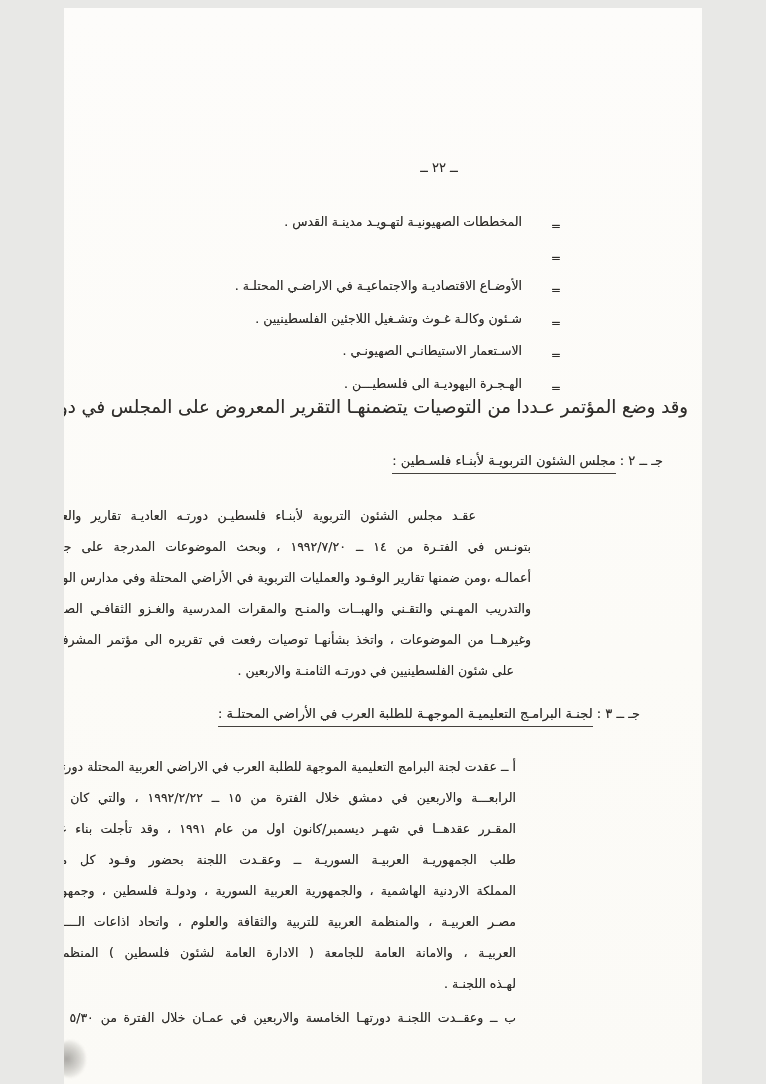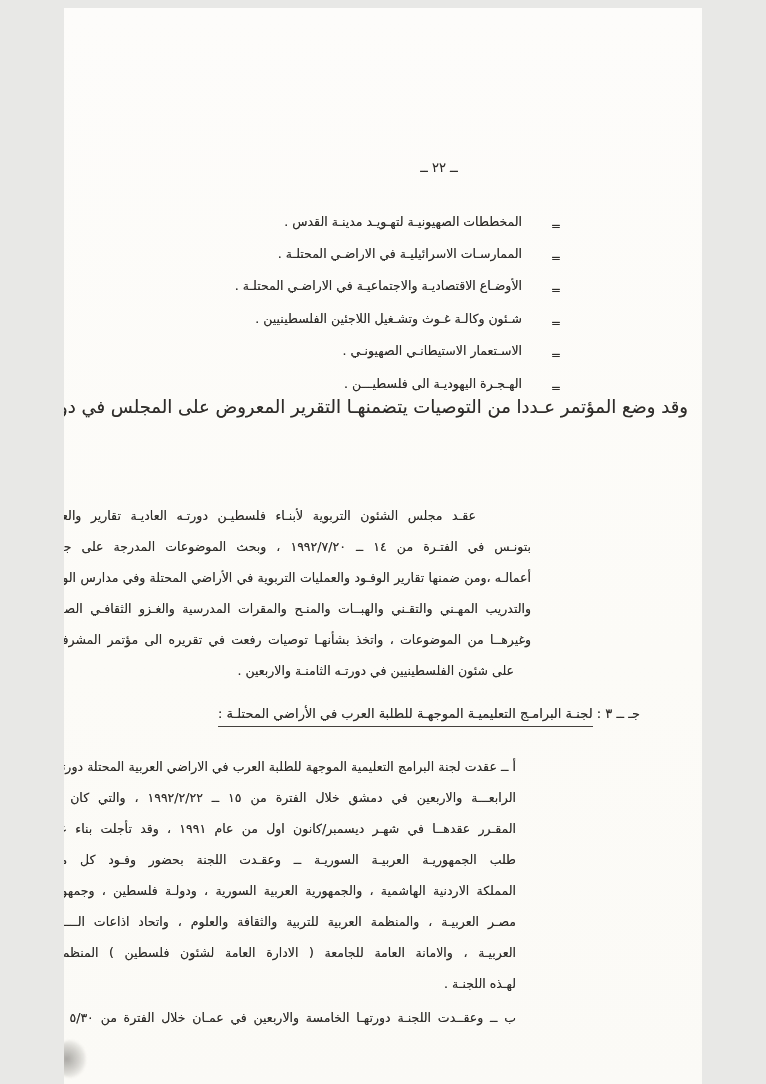--- a/index.html
+++ b/index.html
@@ -96,21 +96,20 @@
 
   <div class="abs page-number">ــ ٢٢ ــ</div>
 
   <div class="abs topics">
     <div class="topic-row">
       <span class="topic-dash">ــ</span>
       <span class="topic-text">المخططات الصهيونيـة لتهـويـد مدينـة القدس .</span>
     </div>
     <div class="topic-row">
       <span class="topic-dash">ــ</span>
-      <span class="topic-text">الممارسـات الاسرائيليـة في الاراضـي المحتلـة .</span>
     </div>
     <div class="topic-row">
       <span class="topic-dash">ــ</span>
       <span class="topic-text">الأوضـاع الاقتصاديـة والاجتماعيـة في الاراضـي المحتلـة .</span>
     </div>
     <div class="topic-row">
       <span class="topic-dash">ــ</span>
       <span class="topic-text">شـئون وكالـة غـوث وتشـغيل اللاجئين الفلسطينيين .</span>
     </div>
     <div class="topic-row">
@@ -118,20 +117,24 @@
       <span class="topic-text">الاسـتعمار الاستيطانـي الصهيونـي .</span>
     </div>
     <div class="topic-row">
       <span class="topic-dash">ــ</span>
       <span class="topic-text">الهـجـرة اليهوديـة الى فلسطيـــن .</span>
     </div>
   </div>
 
   <div class="abs intro">وقد وضع المؤتمر عـددا من التوصيات يتضمنهـا التقرير المعروض على المجلس في دورتـه الحالية .</div>
 
+  <div class="abs heading heading-c2">
+    <span class="prefix">جـ ــ ٢ : </span>
+    <span class="title">مجلس الشئون التربويـة لأبنـاء فلسـطين :</span>
+  </div>
 
   <div class="abs para c2-para">
     <div class="line first">عقـد مجلس الشئون التربوية لأبنـاء فلسطيـن دورتـه العاديـة تقارير والعشرين</div>
     <div class="line">بتونـس في الفتـرة من ١٤ ــ ١٩٩٢/٧/٢٠ ، وبحث الموضوعات المدرجة على جـــدول</div>
     <div class="line">أعمالـه ،ومن ضمنها تقارير الوفـود والعمليات التربوية في الأراضي المحتلة وفي مدارس الوكالـــة</div>
     <div class="line">والتدريب المهـني والتقـني والهبــات والمنـح والمقرات المدرسية والغـزو الثقافـي الصهيونـي</div>
     <div class="line">وغيرهــا من الموضوعات ، واتخذ بشأنهـا توصيات رفعت في تقريره الى مؤتمر المشرفيـــــن</div>
     <div class="line last">على شئون الفلسطينيين في دورتـه الثامنـة والاربعين .</div>
   </div>
 

